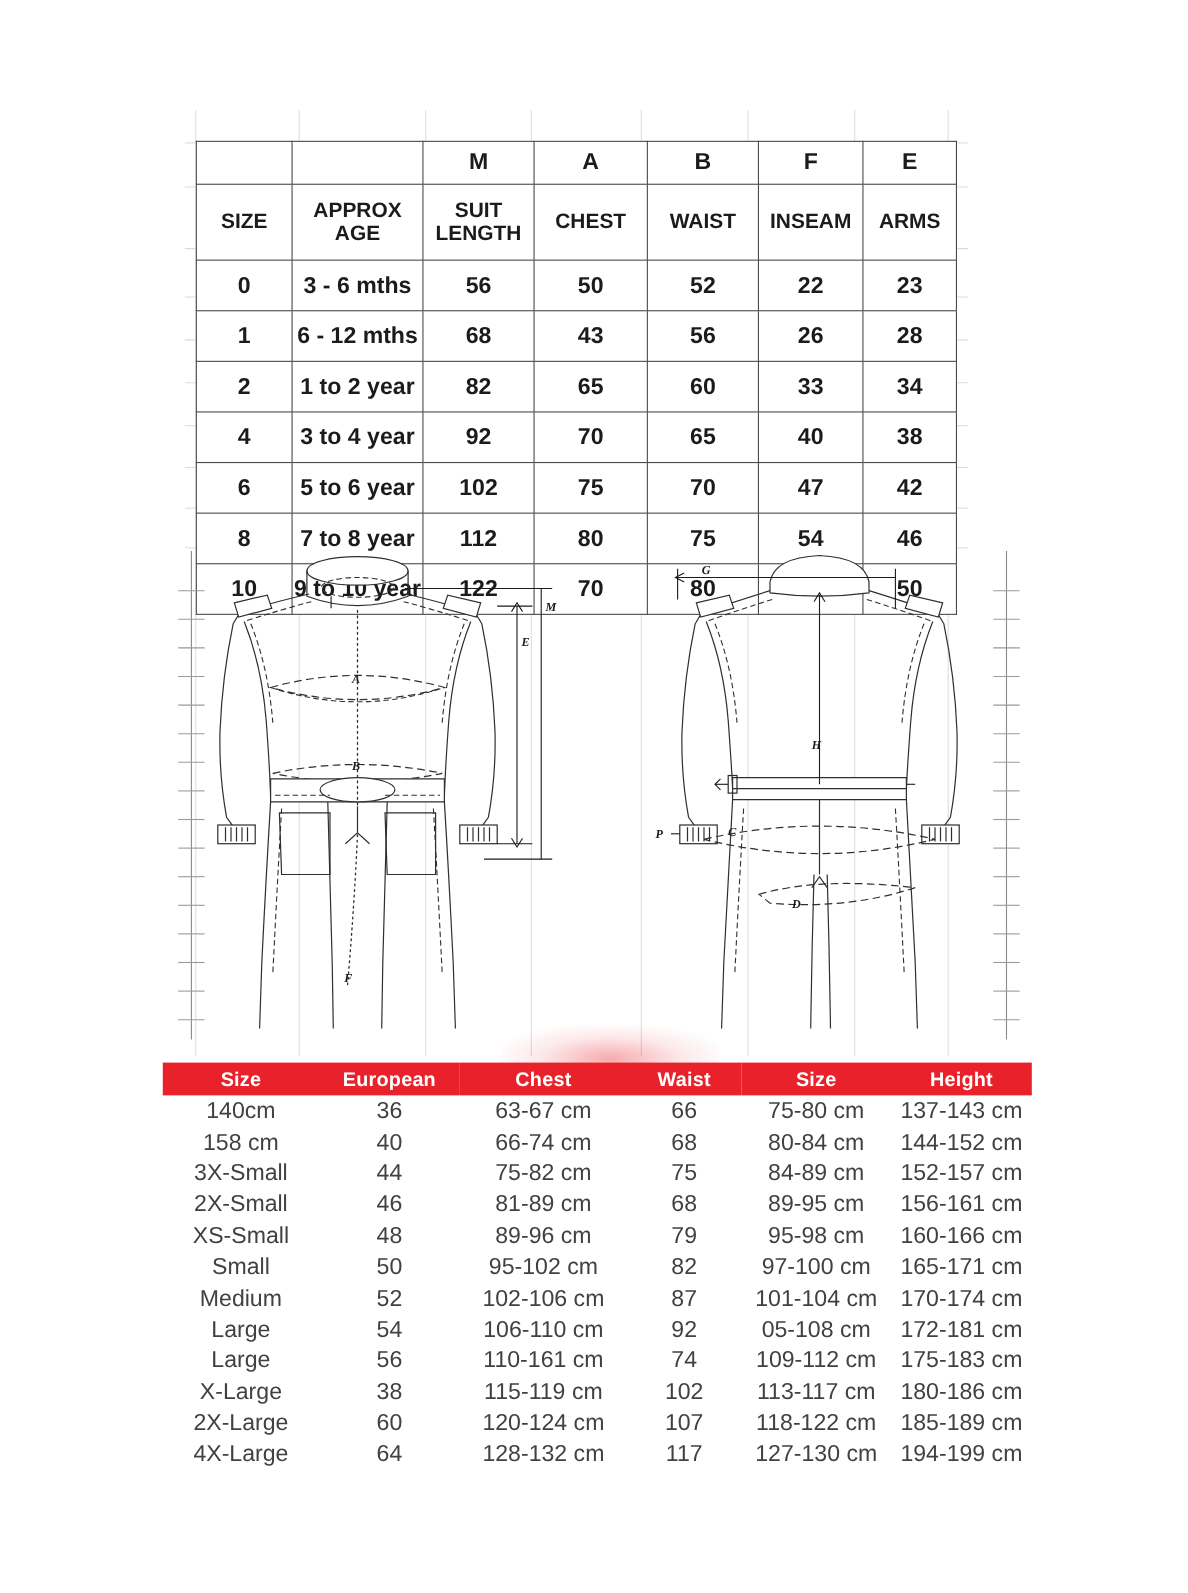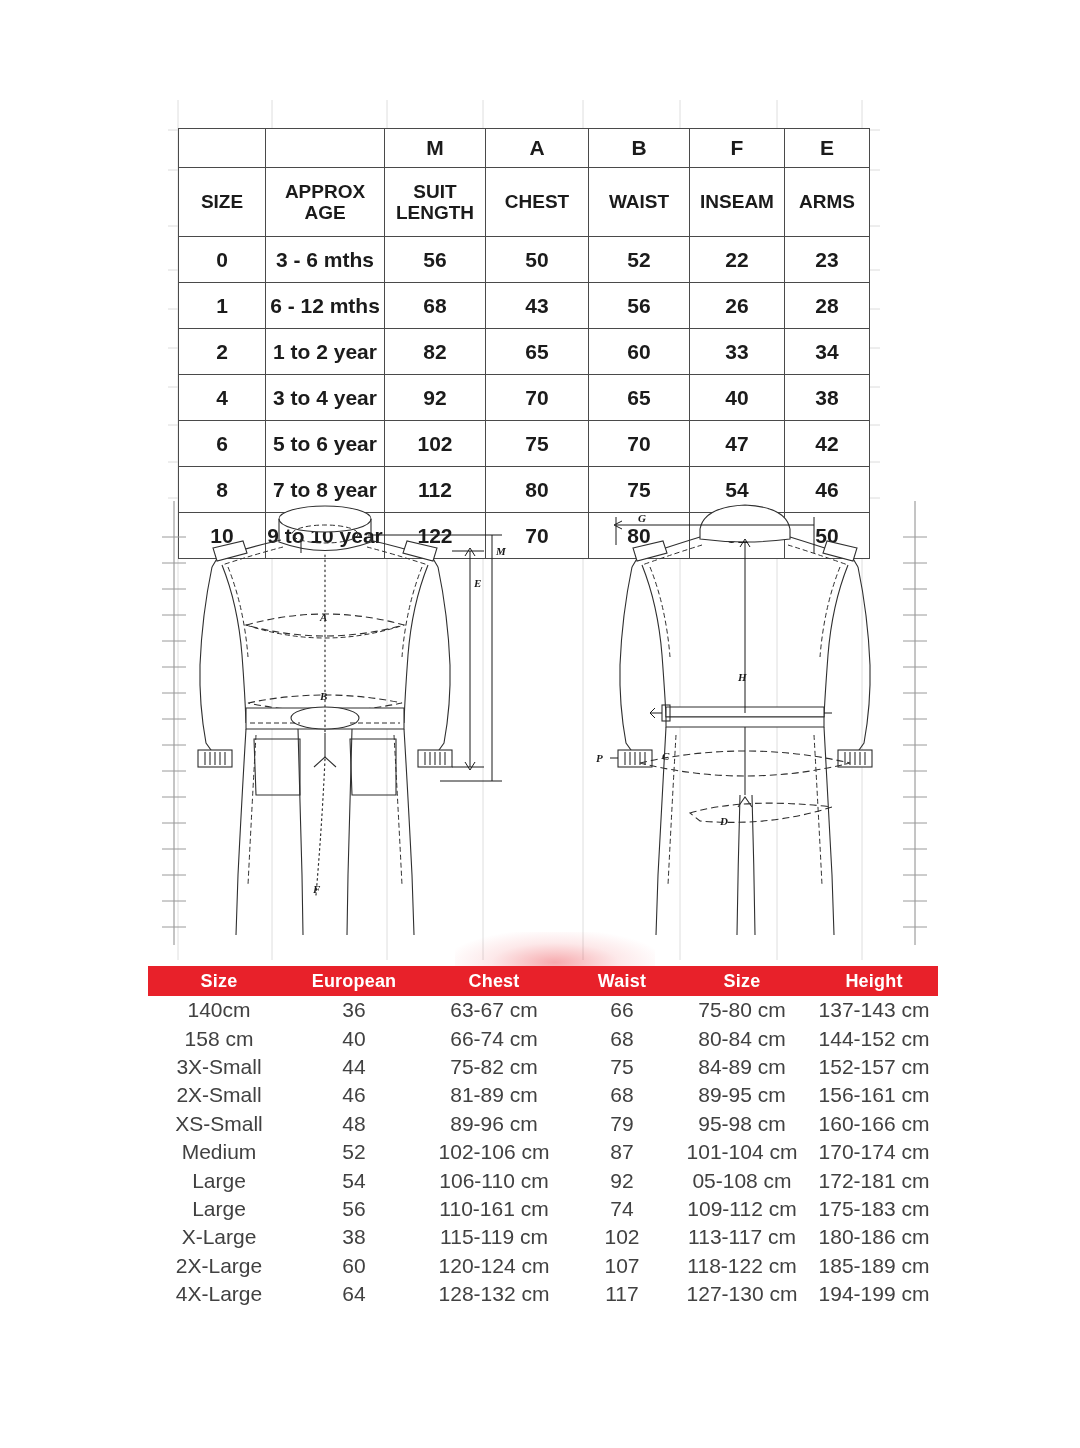--- a/index.html
+++ b/index.html
@@ -527,20 +527,28 @@
       </tr>
       <tr>
         <td>XS-Small</td>
         <td>48</td>
         <td>89-96 cm</td>
         <td>79</td>
         <td>95-98 cm</td>
         <td>160-166 cm</td>
       </tr>
       <tr>
+        <td>Small</td>
+        <td>50</td>
+        <td>95-102 cm</td>
+        <td>82</td>
+        <td>97-100 cm</td>
+        <td>165-171 cm</td>
+      </tr>
+      <tr>
         <td>Medium</td>
         <td>52</td>
         <td>102-106 cm</td>
         <td>87</td>
         <td>101-104 cm</td>
         <td>170-174 cm</td>
       </tr>
       <tr>
         <td>Large</td>
         <td>54</td>

